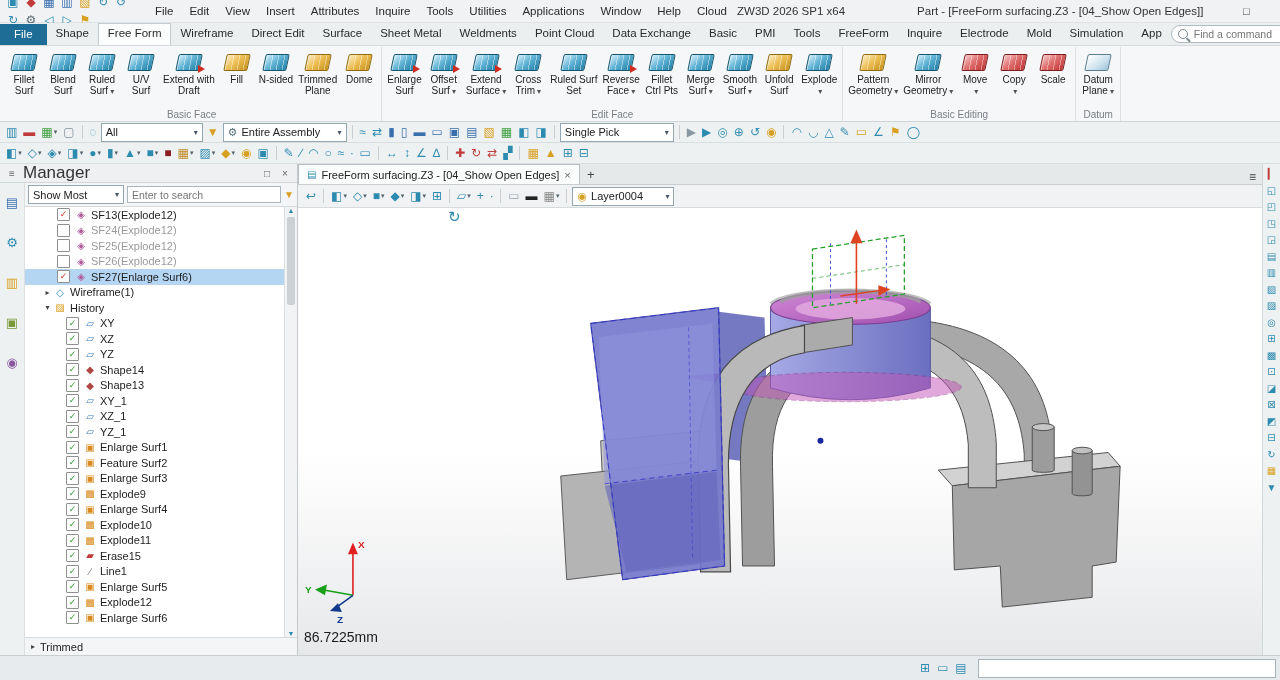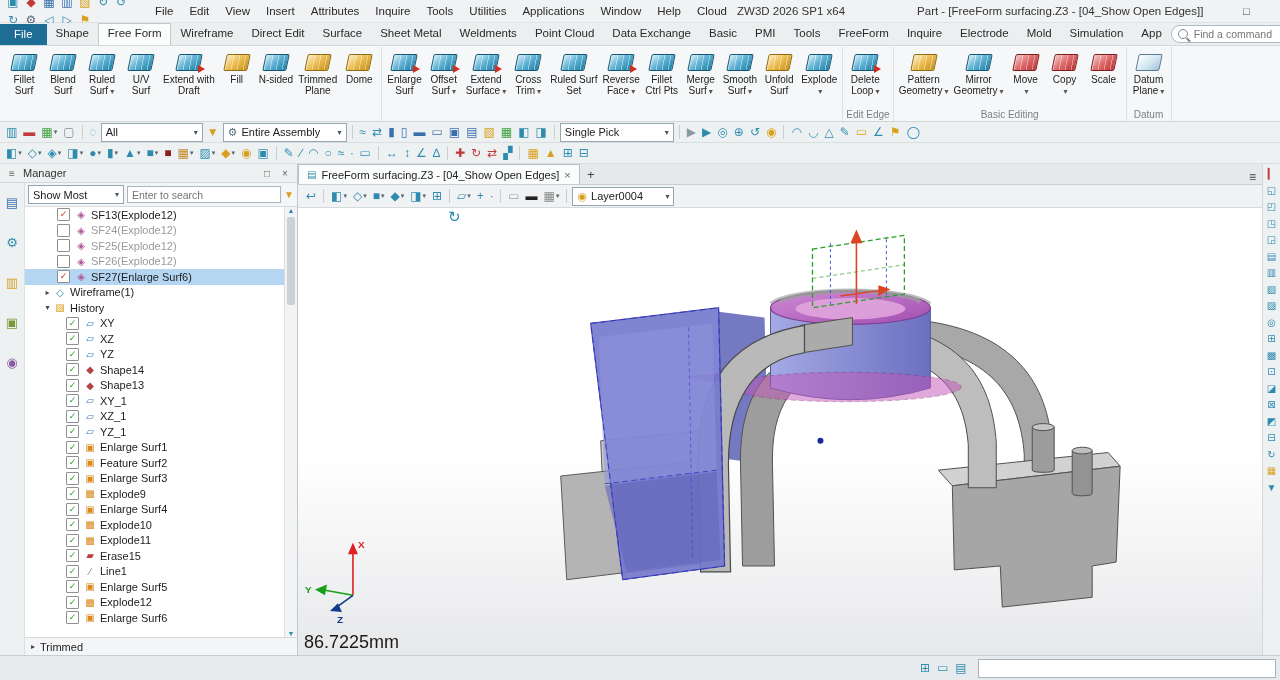--- a/index.html
+++ b/index.html
@@ -42,21 +42,21 @@
   .tbi .caret{font-size:7px;color:#55636b;margin-left:1px}
   .vsep{width:1px;height:14px;background:#c8ced2;margin:0 3px;flex:none}
   .dd{height:17px;border:1px solid #93a8b3;background:#fff;display:inline-flex;align-items:center;padding:0 4px;font-size:11px;gap:4px;flex:none}
   .dd .ddc{margin-left:auto;font-size:8px;color:#456}
   .dd .pre{font-size:11px;color:#55727e}
   
   .main{display:flex;flex:1;min-height:0}
   
   .manager{width:297px;flex:none;display:flex;flex-direction:column;background:#f4f5f6;border-right:1px solid #c3c7ca}
   .mgr-header{height:18px;display:flex;align-items:center;background:#eef0f1;border-bottom:1px solid #d2d7da;padding:0 5px;gap:4px}
-  .mgr-title{font-size:11px;color:#333}
+  .mgr-title{font-size:17px;color:#333}
   .mgr-hicon{color:#666;font-size:10px;width:14px;text-align:center}
   .mgr-body{display:flex;flex:1;min-height:0}
   .mgr-strip{width:24px;flex:none;background:#eef1f2;border-right:1px solid #dcdfe1;display:flex;flex-direction:column;align-items:center;padding-top:10px;gap:22px}
   .mgr-strip .qicon{font-size:13px}
   .mgr-content{flex:1;display:flex;flex-direction:column;min-width:0}
   .mgr-search{display:flex;align-items:center;gap:3px;padding:2px 3px;background:#f4f5f6;border-bottom:1px solid #d5dadd}
   .mgr-search input{flex:1;height:15px;border:1px solid #aab7bf;font-size:10.5px;padding:0 4px;font-family:inherit;min-width:0}
   .fnode{height:16px;line-height:16px;padding-left:8px;background:#fff;color:#333;border-bottom:1px solid #eceff0;position:relative}
   .tree{flex:1;background:#fff;position:relative;overflow:hidden;padding-right:12px}
   .trow{display:flex;align-items:center;height:15.5px;font-size:11px;white-space:nowrap}
@@ -76,21 +76,21 @@
   
   .canvas{flex:1;display:flex;flex-direction:column;min-width:0}
   .doctabs{height:20px;background:#e6e9ea;border-bottom:1px solid #c9ced1;display:flex;align-items:flex-end}
   .doctab{height:19px;background:#fbfcfc;border:1px solid #b9bfc3;border-bottom:none;display:flex;align-items:center;gap:5px;padding:0 8px;font-size:11px;color:#222}
   .doctab .close{color:#666;font-size:11px}
   .plus-tab{width:22px;text-align:center;color:#444;font-size:13px;line-height:19px}
   .dt-menu{margin-left:auto;margin-right:6px;color:#444;font-size:12px}
   .ctoolbar{height:22px;background:#f0f2f3;border-bottom:1px solid #d5dadd;display:flex;align-items:center;padding:0 6px;gap:2px}
   .viewport{flex:1;position:relative;overflow:hidden;background:linear-gradient(#ffffff 55%,#e7e8ea)}
   .viewport svg{position:absolute;inset:0;width:100%;height:100%}
-  .dim-label{position:absolute;left:6px;bottom:2px;font-size:18px;color:#1a1a1a}
+  .dim-label{position:absolute;left:6px;bottom:10px;font-size:14px;color:#1a1a1a}
   .spin{position:absolute;left:150px;top:0;font-size:15px;color:#2e8bb0}
   
   .rightstrip{width:17px;flex:none;background:#eef1f2;border-left:1px solid #d2d7da;display:flex;flex-direction:column;align-items:center;padding-top:4px;gap:5.5px;font-size:10px;overflow:hidden}
   
   .statusbar{height:24px;background:#e8ebed;border-top:1px solid #c9ced1;display:flex;align-items:center;gap:8px;padding:0 4px}
   .statusbar .spacer{flex:1}
   .statusbar input{width:292px;height:15px;border:1px solid #a8b4bb;background:#fff;font-family:inherit}
 </style>
 </head>
 <body>
@@ -207,20 +207,21 @@
             <div class="l">Plane</div>
           </div>
           <div class="rbtn">
             <div class="bico gold">
               <i></i>
             </div>
             <div class="l">Dome</div>
             <div class="l"></div>
           </div>
         </div>
+        <div class="glabel">Basic Face</div>
       </div>
       <div class="rgroup">
         <div class="rbtns">
           <div class="rbtn">
             <div class="bico teal-arrow">
               <i></i>
             </div>
             <div class="l">Enlarge</div>
             <div class="l">Surf</div>
           </div>
@@ -288,32 +289,21 @@
             <div class="l">Surf</div>
           </div>
           <div class="rbtn">
             <div class="bico teal">
               <i></i>
             </div>
             <div class="l">Explode</div>
             <div class="l"><span class="car">▾</span></div>
           </div>
         </div>
-      </div>
-      <div class="rgroup">
-        <div class="rbtns">
-          <div class="rbtn">
-            <div class="bico teal-arrow">
-              <i></i>
-            </div>
-            <div class="l">Delete</div>
-            <div class="l">Loop<span class="car">▾</span></div>
-          </div>
-        </div>
-        <div class="glabel">Edit Edge</div>
+        <div class="glabel">Edit Face</div>
       </div>
       <div class="rgroup">
         <div class="rbtns">
           <div class="rbtn">
             <div class="bico gold">
               <i></i>
             </div>
             <div class="l">Pattern</div>
             <div class="l">Geometry<span class="car">▾</span></div>
           </div>

